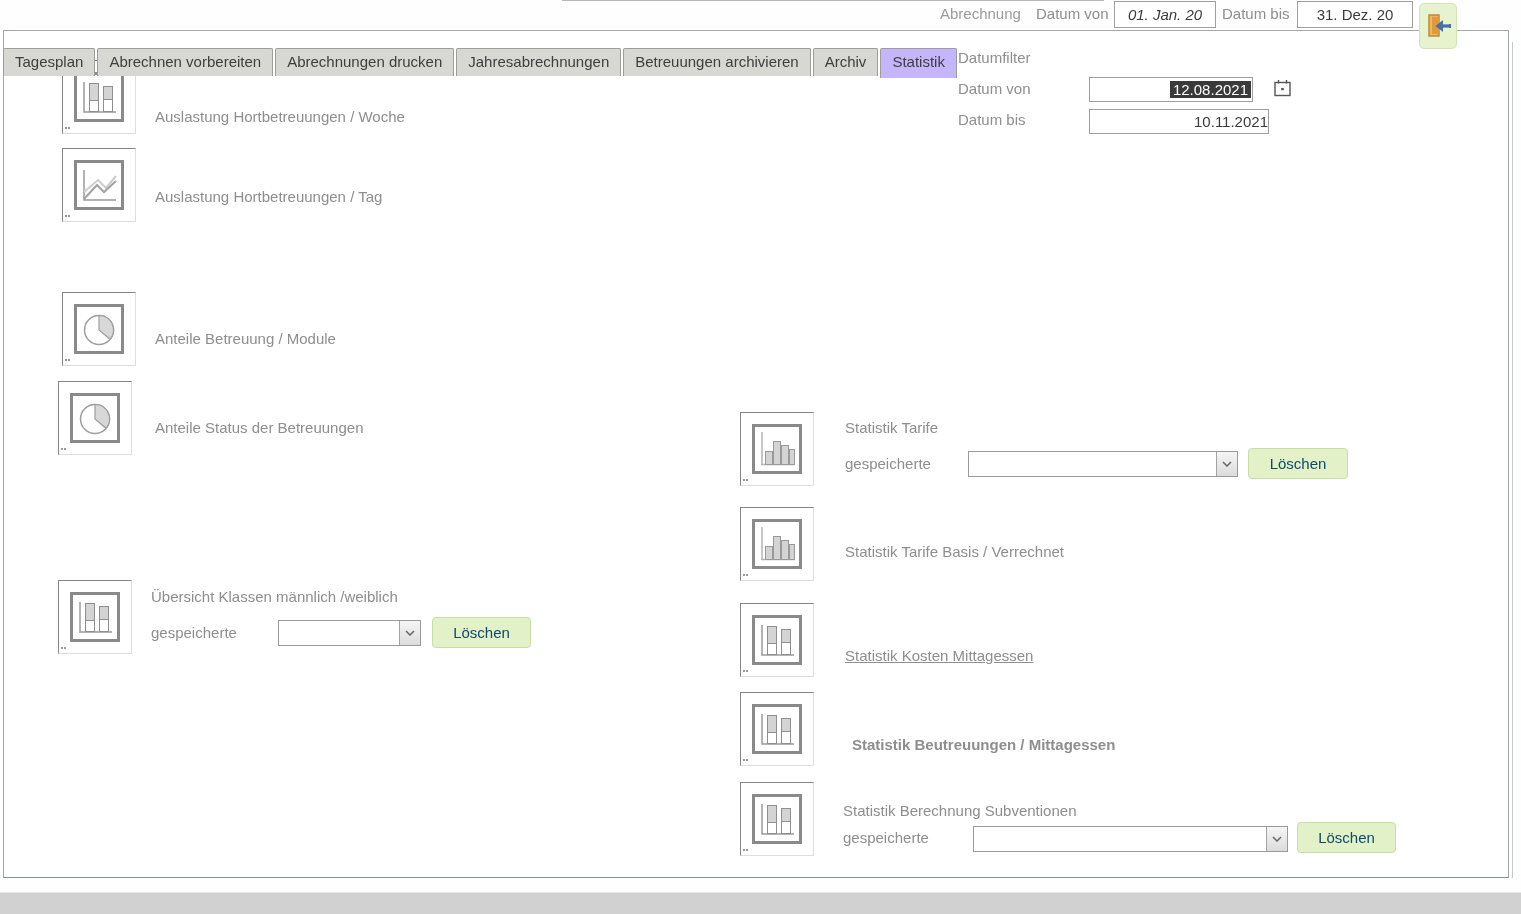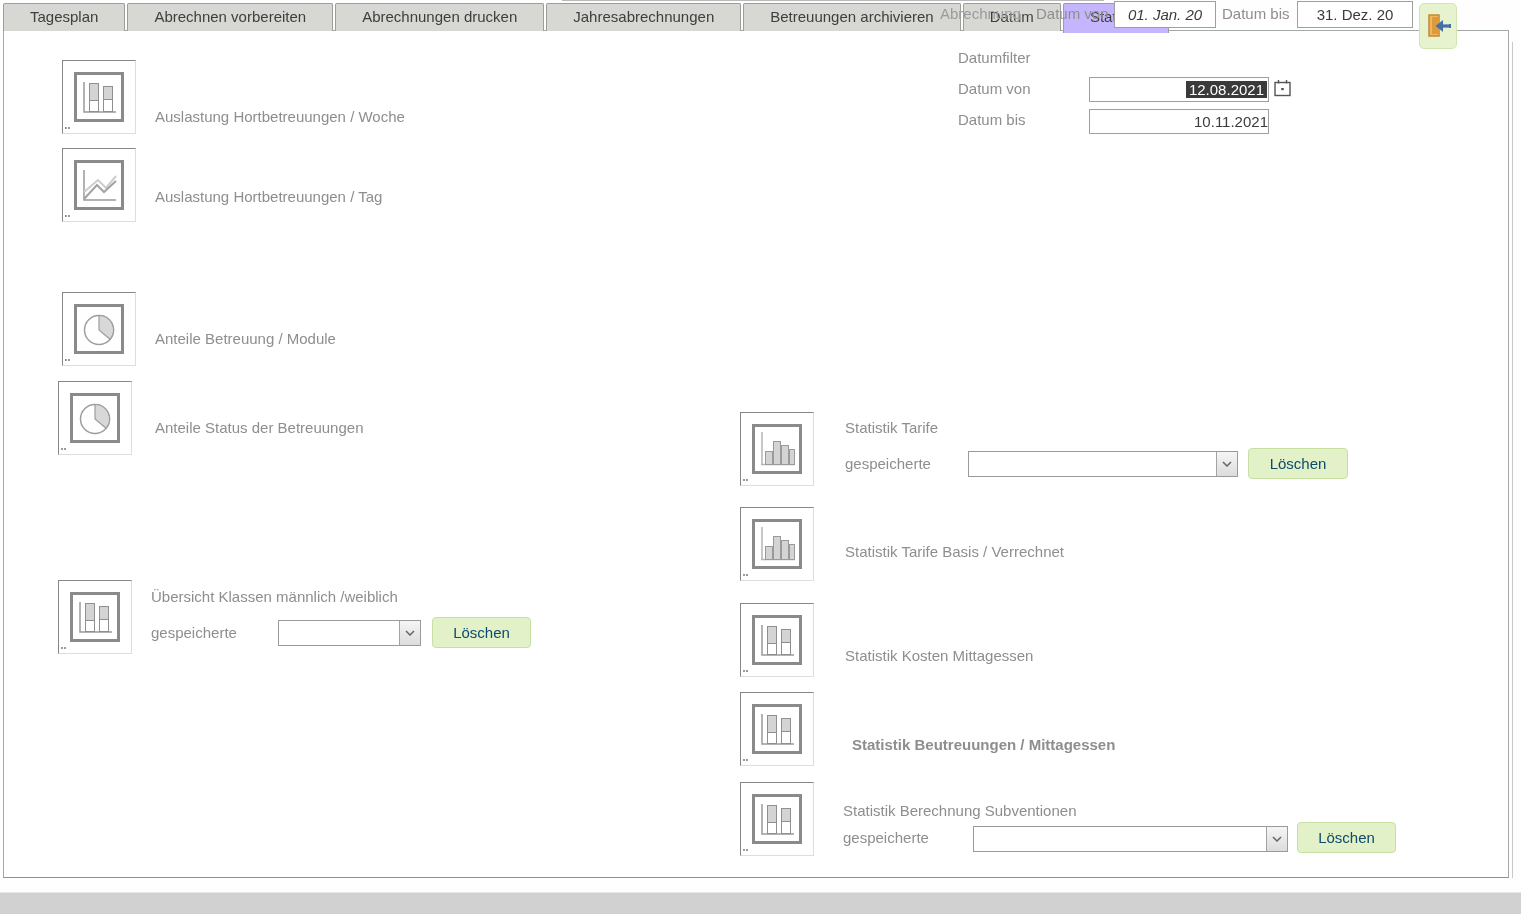--- a/index.html
+++ b/index.html
@@ -2,23 +2,23 @@
 <html><head>
 <meta charset="utf-8">
 <style>
   * { margin:0; padding:0; box-sizing:border-box; }
   html,body { width:1521px; height:914px; background:#ffffff; overflow:hidden;
     font-family:"Liberation Sans", sans-serif; }
   .stage { position:relative; width:1521px; height:914px; background:#fdfefd; }
 
   
   .tabbar { position:absolute; left:3px; top:3px; display:flex; gap:2px; z-index:3; }
-  .tab { height:28px; line-height:26px; padding:0 26px; font-size:15px; color:#3e3e3e;
+  .tab { height:28px; line-height:26px; padding:0 11px; font-size:15px; color:#3e3e3e;
     background:#d7d7d3; border:1px solid #9e9e98; border-bottom:none;
-    border-radius:2px 2px 0 0; white-space:nowrap; cursor:default; }
+    border-radius:2px 2px 0 0; white-space:nowrap; cursor:default;margin-top:45px; }
   .tab.active { background:#c4b5fd; height:30px; position:relative; z-index:4; }
 
   
   .panel { position:absolute; left:3px; top:30px; width:1506px; height:848px;
     background:#ffffff; border:1px solid #a4aba7; border-bottom-color:#7f948d; z-index:1; }
   .vline2 { position:absolute; left:1512px; top:42px; width:1px; height:836px; background:#c9c9c9; }
   .crop-line { position:absolute; left:562px; top:0; width:542px; height:1px; background:#b8b8b8; }
 
   
   .lbl { position:absolute; font-size:15px; color:#8e8e8e; white-space:nowrap; z-index:5; }
@@ -64,21 +64,21 @@
 <div class="stage">
 
   <div class="crop-line"></div>
 
   <div class="tabbar">
     <div class="tab">Tagesplan</div>
     <div class="tab">Abrechnen vorbereiten</div>
     <div class="tab">Abrechnungen drucken</div>
     <div class="tab">Jahresabrechnungen</div>
     <div class="tab">Betreuungen archivieren</div>
-    <div class="tab">Datum</div>
+    <div class="tab">Archiv</div>
     <div class="tab active">Statistik</div>
   </div>
 
   <span class="lbl" style="left:940px; top:5px; color:#9b9b9b;">Abrechnung</span>
   <span class="lbl" style="left:1036px; top:5px;">Datum von</span>
   <div class="field center" style="left:1114px; top:1px; width:102px; height:27px;font-style:italic;">
     <span>01. Jan. 20</span>
   </div>
   <span class="lbl" style="left:1222px; top:5px;">Datum bis</span>
   <div class="field center" style="left:1297px; top:1px; width:116px; height:27px;">
@@ -92,21 +92,21 @@
       <rect x="18" y="13.4" width="9" height="3.2" fill="#4472a8"></rect>
       <path d="M20 9 L12.5 15 L20 21 Z" fill="#4472a8"></path>
     </svg>
   </div>
 
   <div class="panel"></div>
   <div class="vline2"></div>
 
   <span class="lbl" style="left:958px; top:49px;">Datumfilter</span>
   <span class="lbl" style="left:958px; top:80px;">Datum von</span>
-  <div class="field right" style="left:1089px; top:77px; width:180px; height:25px; padding-right:1px;">
+  <div class="field right" style="left:1089px; top:77px; width:164px; height:25px; padding-right:1px;">
     <span class="sel">12.08.2021</span>
   </div>
   <div style="position:absolute; left:1273px; top:79px; z-index:5; cursor:pointer;">
     <svg width="19" height="19" viewBox="0 0 19 19">
       <rect x="2" y="3.5" width="15" height="13" fill="#ffffff" stroke="#555555" stroke-width="1.4"></rect>
       <line x1="5.5" y1="1" x2="5.5" y2="4.5" stroke="#555555" stroke-width="1.4"></line>
       <line x1="13.5" y1="1" x2="13.5" y2="4.5" stroke="#555555" stroke-width="1.4"></line>
       <rect x="8.2" y="9" width="2.6" height="2.2" fill="#555555"></rect>
     </svg>
   </div>
@@ -216,21 +216,21 @@
   <button class="icon-btn" style="left:740px; top:603px;">
     <svg width="56" height="56" viewBox="0 0 56 56">
       <rect x="4.5" y="4.5" width="47" height="47" fill="#fff" stroke="#8a8a8a" stroke-width="3"></rect>
       <path d="M13 13 V43 H45" stroke="#9a9a9a" fill="none" stroke-width="1.5"></path>
       <rect x="18.5" y="14.5" width="9" height="28" fill="#fff" stroke="#8f8f8f"></rect>
       <rect x="18.5" y="14.5" width="9" height="17" fill="#d4d4d4" stroke="#8f8f8f"></rect>
       <rect x="32.5" y="17.5" width="9" height="25" fill="#fff" stroke="#8f8f8f"></rect>
       <rect x="32.5" y="17.5" width="9" height="13" fill="#d4d4d4" stroke="#8f8f8f"></rect>
     </svg>
   </button>
-  <span class="lbl" style="left:845px; top:647px;">Statistik Kosten Mittagessen</span>
+  <span class="lbl" style="left:845px; top:647px;text-decoration:underline;">Statistik Kosten Mittagessen</span>
 
   <button class="icon-btn" style="left:740px; top:692px;">
     <svg width="56" height="56" viewBox="0 0 56 56">
       <rect x="4.5" y="4.5" width="47" height="47" fill="#fff" stroke="#8a8a8a" stroke-width="3"></rect>
       <path d="M13 13 V43 H45" stroke="#9a9a9a" fill="none" stroke-width="1.5"></path>
       <rect x="18.5" y="14.5" width="9" height="28" fill="#fff" stroke="#8f8f8f"></rect>
       <rect x="18.5" y="14.5" width="9" height="17" fill="#d4d4d4" stroke="#8f8f8f"></rect>
       <rect x="32.5" y="17.5" width="9" height="25" fill="#fff" stroke="#8f8f8f"></rect>
       <rect x="32.5" y="17.5" width="9" height="13" fill="#d4d4d4" stroke="#8f8f8f"></rect>
     </svg>

